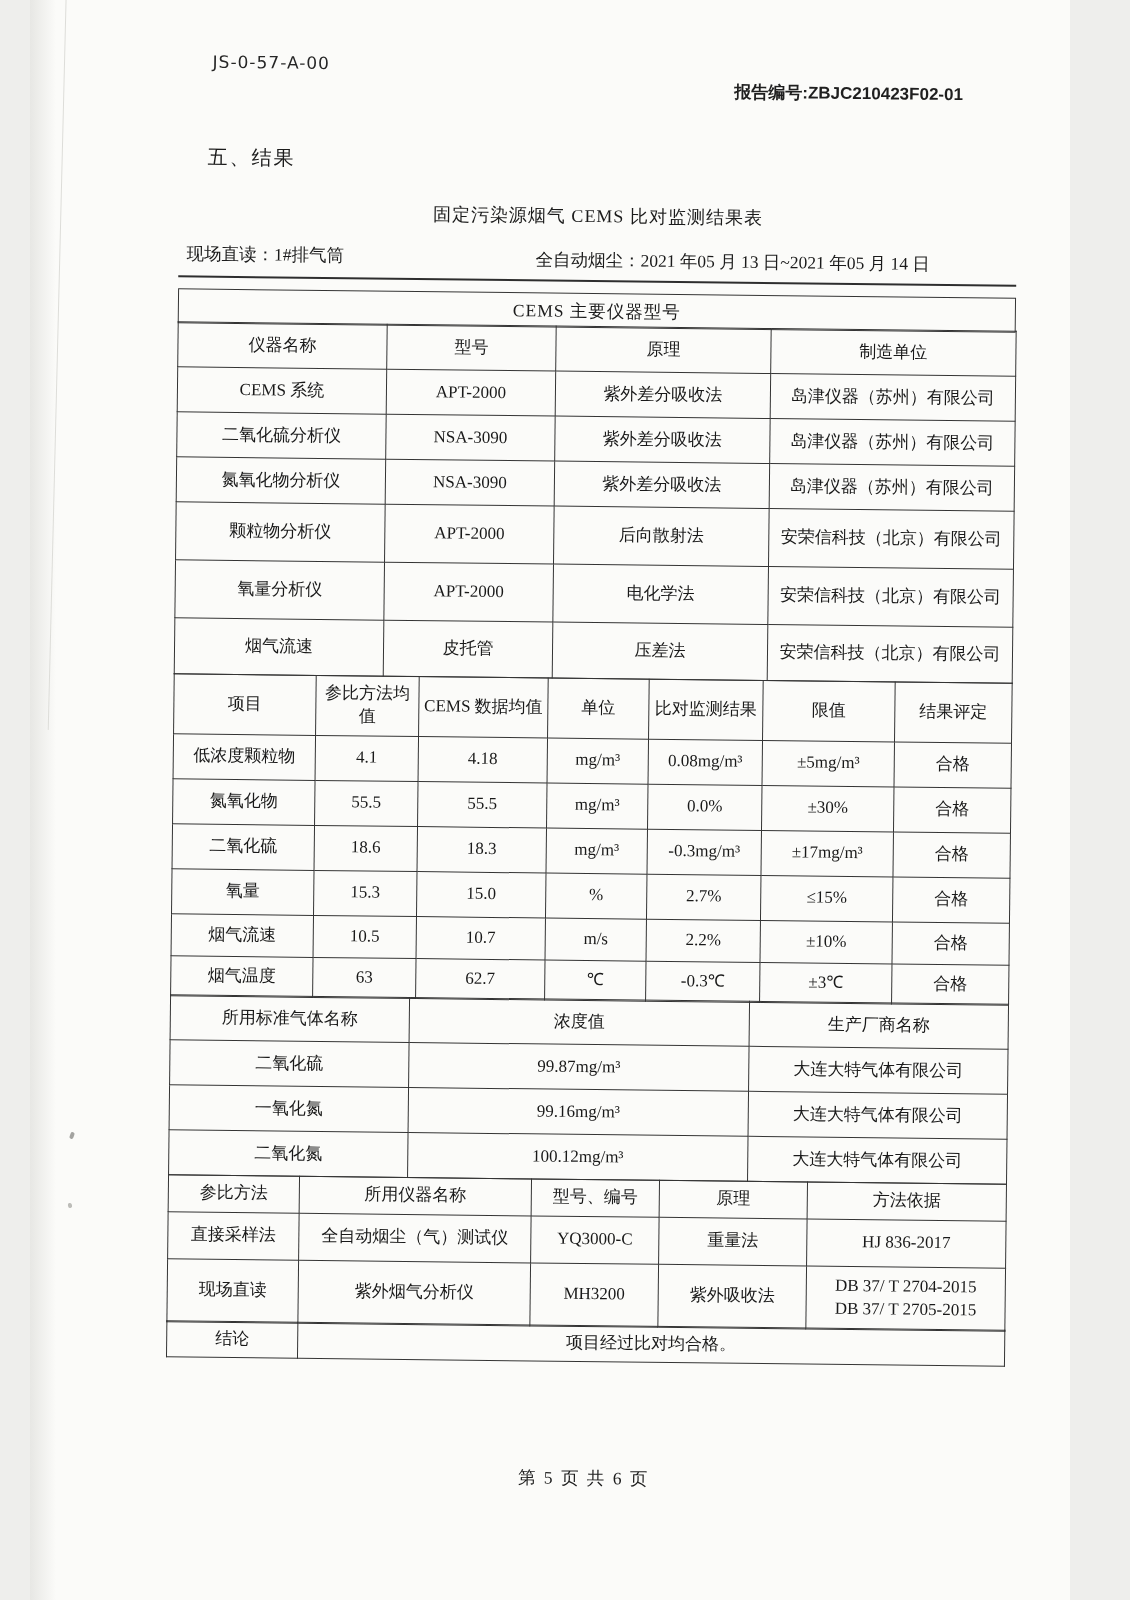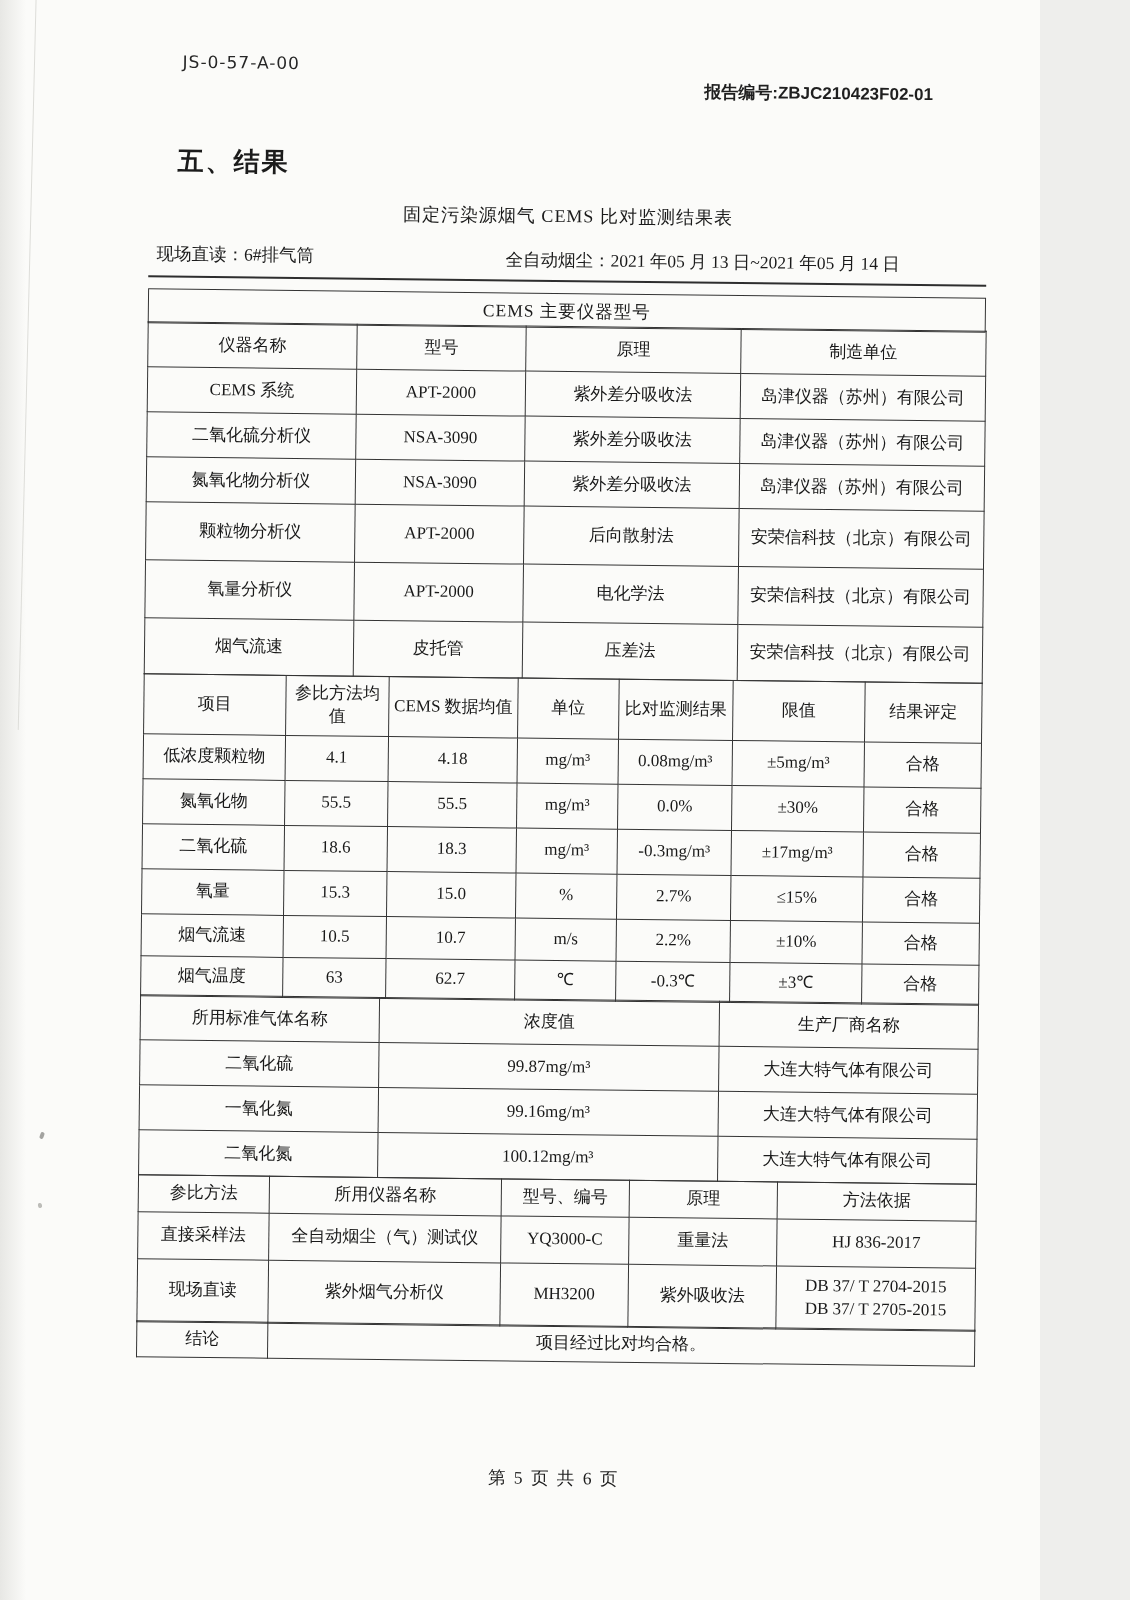--- a/index.html
+++ b/index.html
@@ -5,21 +5,21 @@
   * { margin:0; padding:0; box-sizing:border-box; }
   html,body { width:1130px; height:1600px; }
   body {
     background:#eeeeec;
     font-family:"Liberation Serif", serif;
     color:#1b1b1b;
     overflow:hidden;
   }
   .page {
     position:relative; width:1040px; height:1600px;
-    background:#fbfbf9; overflow:hidden;
+    background:#fbfbf9; overflow:hidden;margin-left:30px;
   }
   .page::before{
     content:""; position:absolute; left:0; top:0; bottom:0; width:26px;
     background:linear-gradient(to right,#e7e7e4,rgba(251,251,249,0)); z-index:3;
   }
   .paper-edge{
     position:absolute; left:27px; top:-30px; height:760px; width:1px;
     background:#ddddd9; transform:rotate(1.4deg); z-index:3;
   }
   .content{
@@ -29,21 +29,21 @@
   .doc-code{
     position:absolute; left:180px; top:56px;
     font-family:"DejaVu Sans", sans-serif; font-size:17px; letter-spacing:1px; color:#262626;
   }
   .report-no{
     position:absolute; left:702px; top:79px;
     font-family:"Liberation Sans", sans-serif; font-weight:700; font-size:17px; color:#1f1f1f;
   }
   .section-title{
     position:absolute; left:176px; top:148px;
-    font-size:26px; font-weight:700; letter-spacing:2px;
+    font-size:20px; font-weight:400; letter-spacing:2px;
   }
   .table-title{
     position:absolute; left:148px; top:204px; width:838px;
     text-align:center; font-size:18px; letter-spacing:1px;
   }
   .info-row{ position:absolute; left:148px; top:246px; width:838px; font-size:17.5px; }
   .info-point{ position:absolute; left:8px; top:0; }
   .info-date{ position:absolute; left:357px; top:2px; }
   .sep-line{
     position:absolute; left:148px; top:280px; width:838px; height:2px; background:#2e2e2e;
@@ -81,21 +81,21 @@
   <div class="paper-edge"></div>
 
   <div class="content">
 
     <div class="doc-code">JS-0-57-A-00</div>
     <div class="report-no">报告编号:ZBJC210423F02-01</div>
     <div class="section-title">五、结果</div>
     <div class="table-title">固定污染源烟气 CEMS 比对监测结果表</div>
 
     <div class="info-row">
-      <span class="info-point"><span>现场直读：</span><span>6#排气筒</span></span>
+      <span class="info-point"><span>现场直读：</span><span>1#排气筒</span></span>
       <span class="info-date"><span>全自动烟尘：</span><span>2021 年05 月 13 日~2021 年05 月 14 日</span></span>
     </div>
     <div class="sep-line"></div>
 
     <div class="tables">
 
       <div class="tbl-caption">CEMS 主要仪器型号</div>
 
       <table class="tbl">
         <colgroup>

